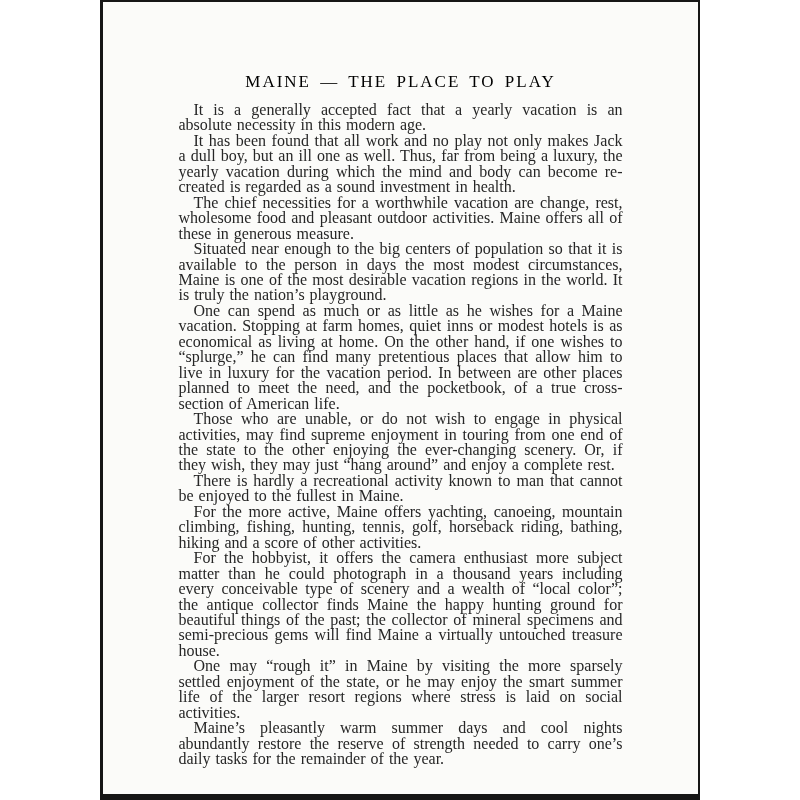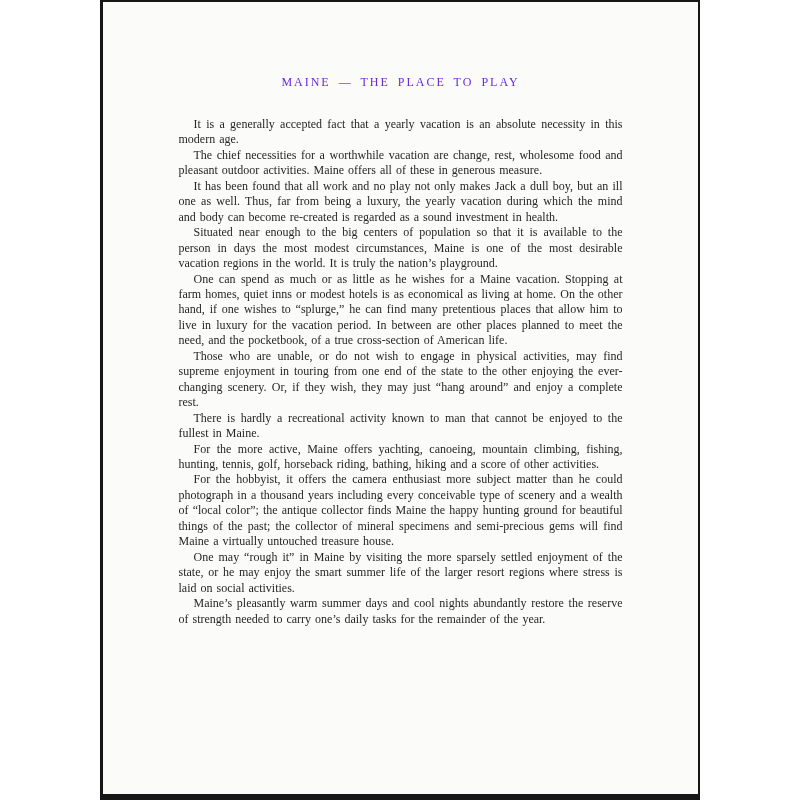--- a/index.html
+++ b/index.html
@@ -30,55 +30,55 @@
     width:600px;
     height:800px;
     box-sizing:border-box;
     background:var(--paper);
     border-top:2px solid var(--border);
     border-left:3px solid var(--border);
     border-right:2px solid var(--border);
     border-bottom:6px solid var(--border);
   }
   .title{
-    margin:70px 0 25px 0;
+    margin:70px 0 10px 0;
     padding:0;
     text-align:center;
-    font-size:12px;
+    font-size:17px;
     font-weight:normal;
     letter-spacing:2px;
     word-spacing:3px;
     line-height:20px;
-    color:#6d28d9;
+    color:#000000;
   }
   .text{
     width:444px;
     margin:0 auto;
     text-align:justify;
-    font-size:12px;
+    font-size:16px;
     line-height:15.45px;
     color:var(--ink);
     word-spacing:1px;
   }
   .text p{
     margin:0;
     padding:0;
     text-indent:15px;
   }
 </style>
 </head>
 <body>
 
 <div class="stage">
   <div class="page">
     <h1 class="title">MAINE — THE PLACE TO PLAY</h1>
     <div class="text">
         <p>It is a generally accepted fact that a yearly vacation is an absolute necessity in this modern age.</p>
+        <p>It has been found that all work and no play not only makes Jack a dull boy, but an ill one as well. Thus, far from being a luxury, the yearly vacation during which the mind and body can become re-created is regarded as a sound investment in health.</p>
         <p>The chief necessities for a worthwhile vacation are change, rest, wholesome food and pleasant outdoor activities. Maine offers all of these in generous measure.</p>
-        <p>It has been found that all work and no play not only makes Jack a dull boy, but an ill one as well. Thus, far from being a luxury, the yearly vacation during which the mind and body can become re-created is regarded as a sound investment in health.</p>
         <p>Situated near enough to the big centers of population so that it is available to the person in days the most modest circumstances, Maine is one of the most desirable vacation regions in the world. It is truly the nation’s playground.</p>
         <p>One can spend as much or as little as he wishes for a Maine vacation. Stopping at farm homes, quiet inns or modest hotels is as economical as living at home. On the other hand, if one wishes to “splurge,” he can find many pretentious places that allow him to live in luxury for the vacation period. In between are other places planned to meet the need, and the pocketbook, of a true cross-section of American life.</p>
         <p>Those who are unable, or do not wish to engage in physical activities, may find supreme enjoyment in touring from one end of the state to the other enjoying the ever-changing scenery. Or, if they wish, they may just “hang around” and enjoy a complete rest.</p>
         <p>There is hardly a recreational activity known to man that cannot be enjoyed to the fullest in Maine.</p>
         <p>For the more active, Maine offers yachting, canoeing, mountain climbing, fishing, hunting, tennis, golf, horseback riding, bathing, hiking and a score of other activities.</p>
         <p>For the hobbyist, it offers the camera enthusiast more subject matter than he could photograph in a thousand years including every conceivable type of scenery and a wealth of “local color”; the antique collector finds Maine the happy hunting ground for beautiful things of the past; the collector of mineral specimens and semi-precious gems will find Maine a virtually untouched treasure house.</p>
         <p>One may “rough it” in Maine by visiting the more sparsely settled enjoyment of the state, or he may enjoy the smart summer life of the larger resort regions where stress is laid on social activities.</p>
         <p>Maine’s pleasantly warm summer days and cool nights abundantly restore the reserve of strength needed to carry one’s daily tasks for the remainder of the year.</p>
       </div>
   </div>

